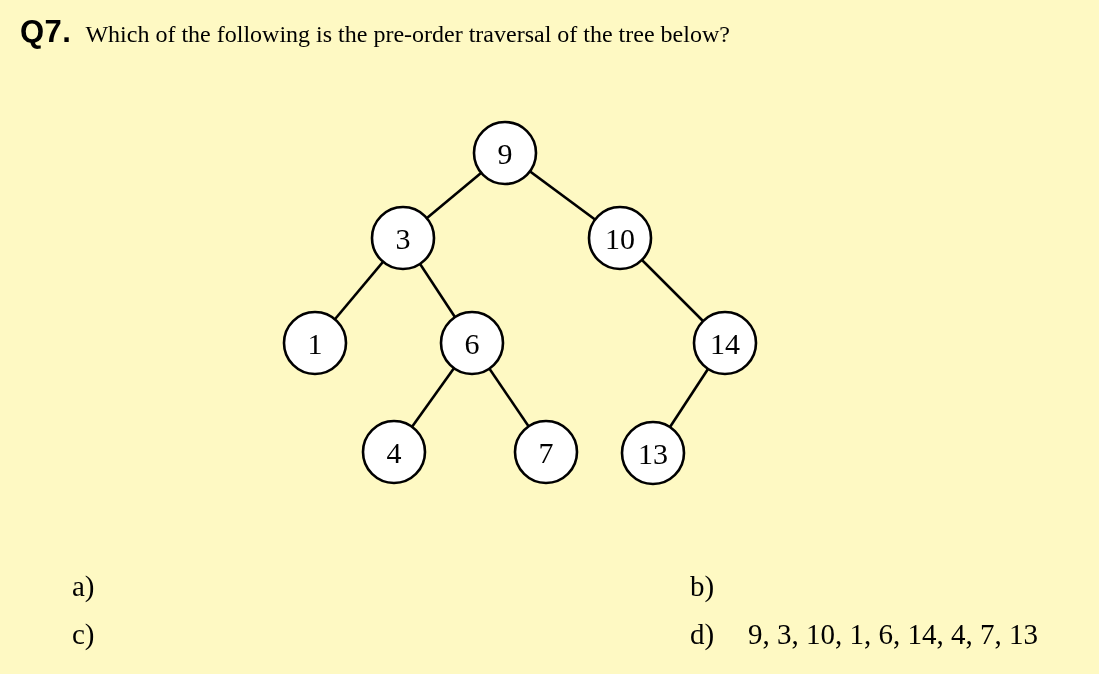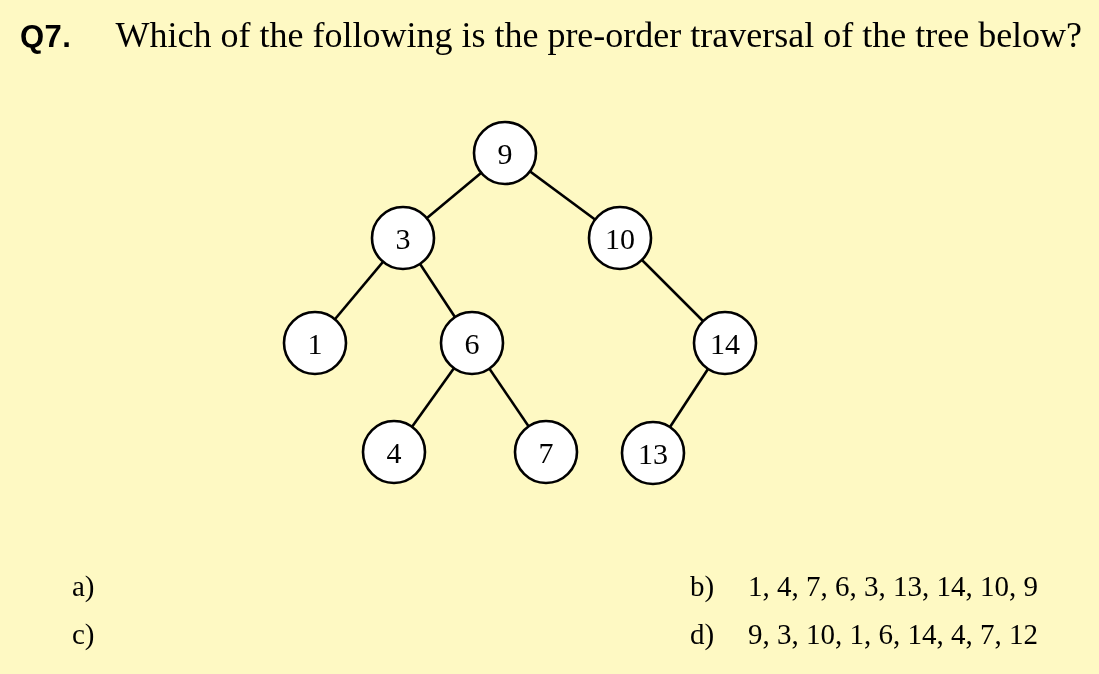--- a/index.html
+++ b/index.html
@@ -25,22 +25,22 @@
     white-space: nowrap;
   }
   .q-number {
     font-family: "Liberation Sans", sans-serif;
     font-weight: 700;
     font-size: 31px;
     letter-spacing: 0.5px;
   }
   .q-text {
     font-family: "Liberation Serif", serif;
-    font-size: 36px;
-    margin-left: 44px;
+    font-size: 24px;
+    margin-left: 14px;
   }
   #tree-layer {
     position: absolute;
     left: 0;
     top: 0;
     width: 1099px;
     height: 674px;
   }
   #tree-layer svg {
     width: 100%;
@@ -104,23 +104,22 @@
         <circle cx="653" cy="453" r="31" fill="#ffffff" stroke="#000000" stroke-width="2.6"></circle>
         <text x="653" y="453" text-anchor="middle" dominant-baseline="central" fill="#000000" font-family="&quot;Liberation Serif&quot;, serif" font-size="30">13</text>
       </svg>
     </div>
 
   <div class="option-row opt-a">
     <span class="option-letter">a)</span>
   </div>
   <div class="option-row opt-b">
     <span class="option-letter">b)</span>
-    <span class="option-text">1, 4, 7, 6, 3, 13, 14, 10, 9</span>
   </div>
   <div class="option-row opt-c">
     <span class="option-letter">c)</span>
   </div>
   <div class="option-row opt-d">
     <span class="option-letter">d)</span>
-    <span class="option-text">9, 3, 10, 1, 6, 14, 4, 7, 12</span>
+    <span class="option-text">9, 3, 10, 1, 6, 14, 4, 7, 13</span>
   </div>
 
 </div>
 
 </body></html>

